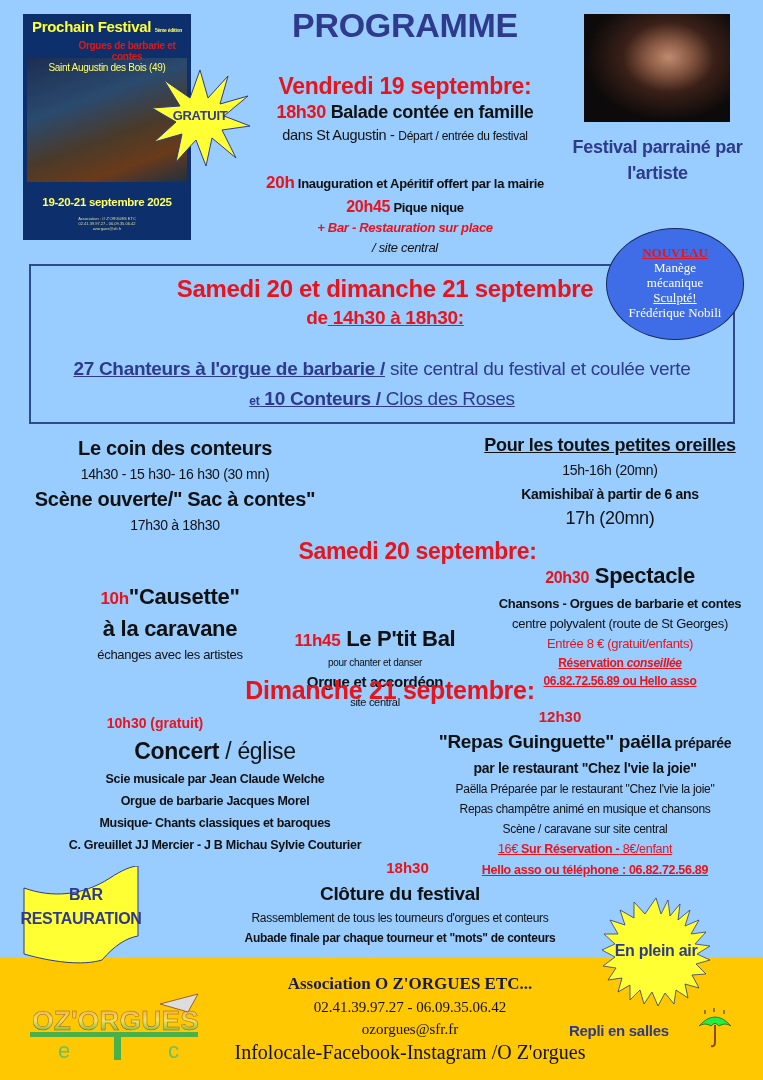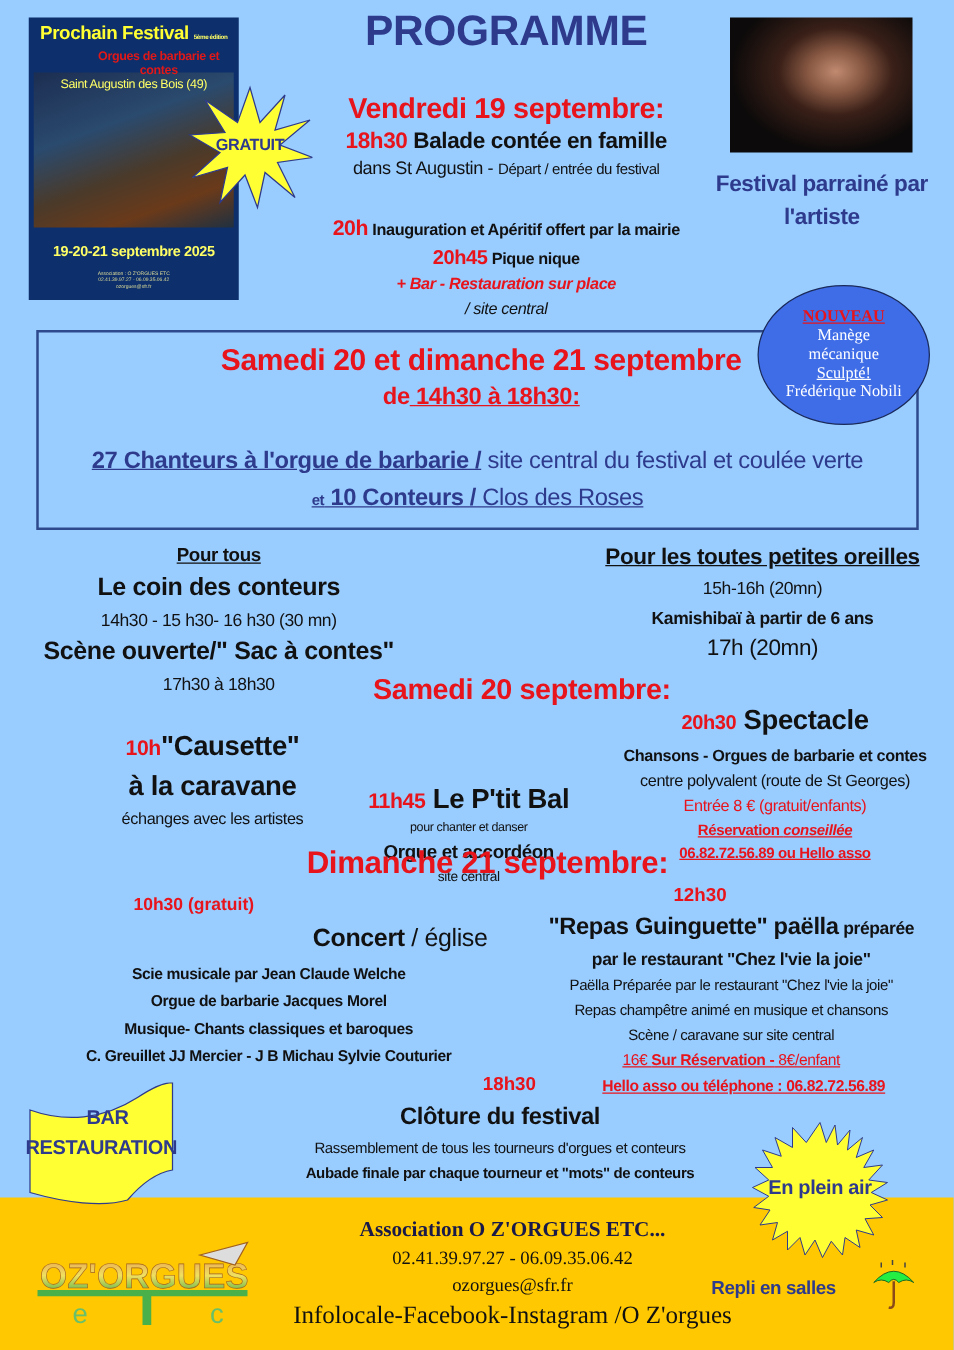--- a/index.html
+++ b/index.html
@@ -113,21 +113,20 @@
 
 <div id="nouveau" class="abs">
   <div class="nv">NOUVEAU</div>
   <div>Manège</div>
   <div>mécanique</div>
   <div class="u">Sculpté!</div>
   <div>Frédérique Nobili</div>
 </div>
 
 <div class="abs ctr cond" style="left:0; top:434px; width:350px;">
-  <div class="b u" style="font-size:15px; line-height:22px;">Pour tous</div>
   <div class="b" style="font-size:20px; line-height:28px;">Le coin des conteurs</div>
   <div style="font-size:14px; line-height:24px;">14h30 - 15 h30-  16 h30 (30 mn)</div>
   <div class="b" style="font-size:20px; line-height:26px;">Scène ouverte/" Sac à contes"</div>
   <div style="font-size:14px; line-height:26px;">17h30 à 18h30</div>
 </div>
 
 <div class="abs ctr cond" style="left:470px; top:432px; width:280px;">
   <div class="b u" style="font-size:18px; line-height:26px;">Pour les toutes petites oreilles</div>
   <div style="font-size:14px; line-height:24px;">15h-16h  (20mn)</div>
   <div class="b" style="font-size:14px; line-height:24px;">Kamishibaï à partir de 6 ans</div>
@@ -155,21 +154,21 @@
   <div style="font-size:13px; line-height:20px;">centre polyvalent (route de St Georges)</div>
   <div class="red" style="font-size:13px; line-height:20px;">Entrée 8 €  (gratuit/enfants)</div>
   <div class="red b u" style="font-size:12px; line-height:18px;"><span>Réservation </span><i>conseillée</i></div>
   <div class="red b u" style="font-size:12px; line-height:18px;">06.82.72.56.89 ou Hello asso</div>
 </div>
 
 <div class="abs ctr cond red b" style="left:240px; top:676px; width:300px; font-size:25px;">Dimanche 21 septembre:</div>
 
 <div class="abs ctr" style="left:40px; top:712px; width:350px;">
   <div class="red b" style="font-size:14px; line-height:22px; margin-left:-120px;">10h30 (gratuit)</div>
-  <div class="cond" style="font-size:20px; line-height:34px;text-align:right;"><span class="b">Concert</span><span> / église</span></div>
+  <div class="cond" style="font-size:23px; line-height:34px;"><span class="b">Concert</span><span> / église</span></div>
   <div class="cond b" style="font-size:12.5px; line-height:22px;">Scie musicale par Jean Claude Welche</div>
   <div class="cond b" style="font-size:12.5px; line-height:22px;">Orgue de barbarie Jacques Morel</div>
   <div class="cond b" style="font-size:12.5px; line-height:22px;">Musique- Chants classiques et baroques</div>
   <div class="cond b" style="font-size:12.5px; line-height:22px;">C. Greuillet JJ Mercier - J B Michau Sylvie Couturier</div>
 </div>
 
 <div class="abs ctr" style="left:410px; top:706px; width:350px;">
   <div class="red b" style="font-size:15px; line-height:22px; margin-left:-50px;">12h30</div>
   <div class="cond b" style="font-size:19px; line-height:28px;"><span>"Repas  Guinguette" paëlla</span><span style="font-size:14px;"> préparée</span></div>
   <div class="cond b" style="font-size:14px; line-height:22px;">par le restaurant  "Chez l'vie la joie"</div>

